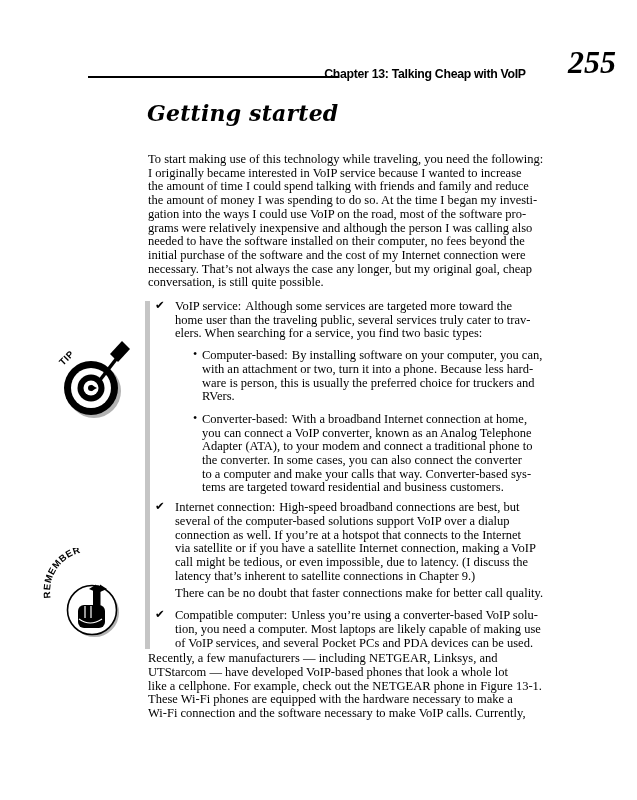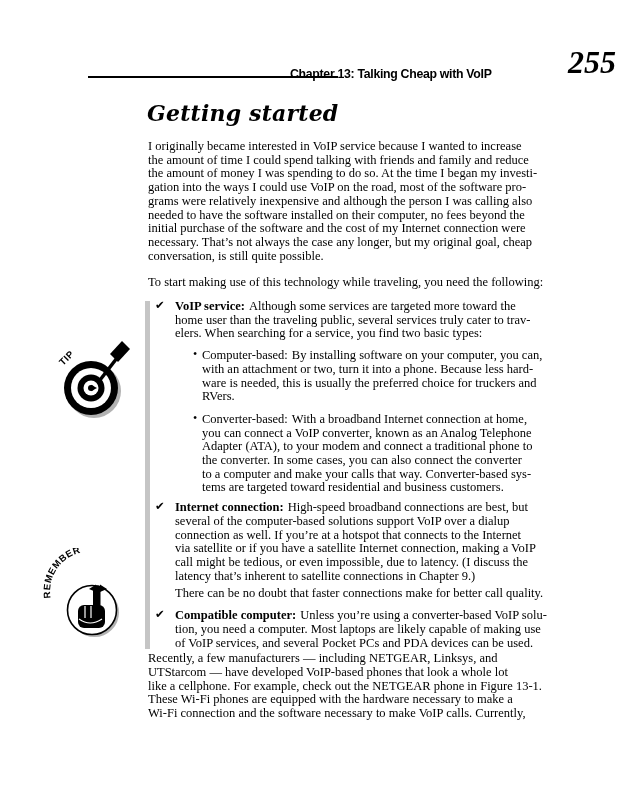--- a/index.html
+++ b/index.html
@@ -4,21 +4,21 @@
 <style>
   html,body{margin:0;padding:0;}
   body{
     width:637px;height:800px;background:#ffffff;position:relative;
     font-family:"Liberation Serif","DejaVu Serif",serif;color:#000;
     overflow:hidden;
   }
   
   .rule{position:absolute;left:88px;top:76px;width:250px;height:2px;background:#000;}
   .chapter{
-    position:absolute;left:290px;top:67px;width:270px;text-align:left;
+    position:absolute;left:290px;top:67px;width:270px;text-align:center;
     font-family:"Liberation Sans",sans-serif;font-weight:700;font-size:12.3px;
     letter-spacing:-0.3px;white-space:nowrap;
   }
   .pagenum{
     position:absolute;left:568px;top:46px;
     font-family:Liberation Serif, serif;font-style:italic;font-weight:700;font-size:32px;
     line-height:1;
   }
   
   .heading{
@@ -35,21 +35,21 @@
   .para{margin:0;}
   .list-intro{margin-top:13px;}
   .listwrap{position:relative;margin-top:10px;}
   .rail{position:absolute;left:-3px;top:1px;bottom:1px;width:5px;background:#c5c5c5;}
   .li{position:relative;padding-left:27px;margin-top:5px;}
   .li.first{margin-top:0;}
   .check{
     position:absolute;left:7px;top:-1px;font-family:"DejaVu Sans",sans-serif;
     font-weight:700;font-size:11.5px;
   }
-  .lead{font-weight:700;margin-right:4px;}
+  .lead{font-weight:400;margin-right:4px;}
   .sub{position:relative;padding-left:54px;margin-top:8px;}
   .sub.gap9{margin-top:9px;}
   .dot{position:absolute;left:45px;top:-1px;font-size:12px;}
   .ilead{margin-right:4px;}
   .note{margin-top:4px;padding-left:27px;}
   .closing{margin-top:2px;}
   
   .tip-svg{position:absolute;left:50px;top:336px;}
   .rem-svg{position:absolute;left:42px;top:548px;}
   .icon-label-text{
@@ -99,47 +99,47 @@
     <path d="M49 58 L49 70" stroke="#fff" stroke-width="1.2"></path>
     <path d="M37 71 Q 48 79 60 71" stroke="#fff" stroke-width="1.2" fill="none"></path>
   </g>
   <text class="icon-label-text">
     <textPath href="#remArc" startOffset="2">REMEMBER</textPath>
   </text>
 </svg>
 
 <div id="content">
 
+  <p class="para list-intro">To start making use of this technology while traveling, you need the following:</p>
+
   <p class="para prelines">I originally became interested in VoIP service because I wanted to increase
 the amount of time I could spend talking with friends and family and reduce
 the amount of money I was spending to do so. At the time I began my investi-
 gation into the ways I could use VoIP on the road, most of the software pro-
 grams were relatively inexpensive and although the person I was calling also
 needed to have the software installed on their computer, no fees beyond the
 initial purchase of the software and the cost of my Internet connection were
 necessary. That’s not always the case any longer, but my original goal, cheap
 conversation, is still quite possible.</p>
-
-  <p class="para list-intro">To start making use of this technology while traveling, you need the following:</p>
 
   <div class="listwrap">
     <div class="rail"></div>
 
     <div class="li first">
       <span class="check">✔</span>
       <span class="lead">VoIP service:</span><span class="prelines">Although some services are targeted more toward the
 home user than the traveling public, several services truly cater to trav-
 elers. When searching for a service, you find two basic types:</span>
     </div>
 
     <div class="sub">
       <span class="dot">•</span>
       <span class="ilead">Computer-based:</span><span class="prelines">By installing software on your computer, you can,
 with an attachment or two, turn it into a phone. Because less hard-
-ware is needed, this is usually the preferred choice for truckers and
+ware is person, this is usually the preferred choice for truckers and
 RVers.</span>
     </div>
 
     <div class="sub gap9">
       <span class="dot">•</span>
       <span class="ilead">Converter-based:</span><span class="prelines">With a broadband Internet connection at home,
 you can connect a VoIP converter, known as an Analog Telephone
 Adapter (ATA), to your modem and connect a traditional phone to
 the converter. In some cases, you can also connect the converter
 to a computer and make your calls that way. Converter-based sys-

